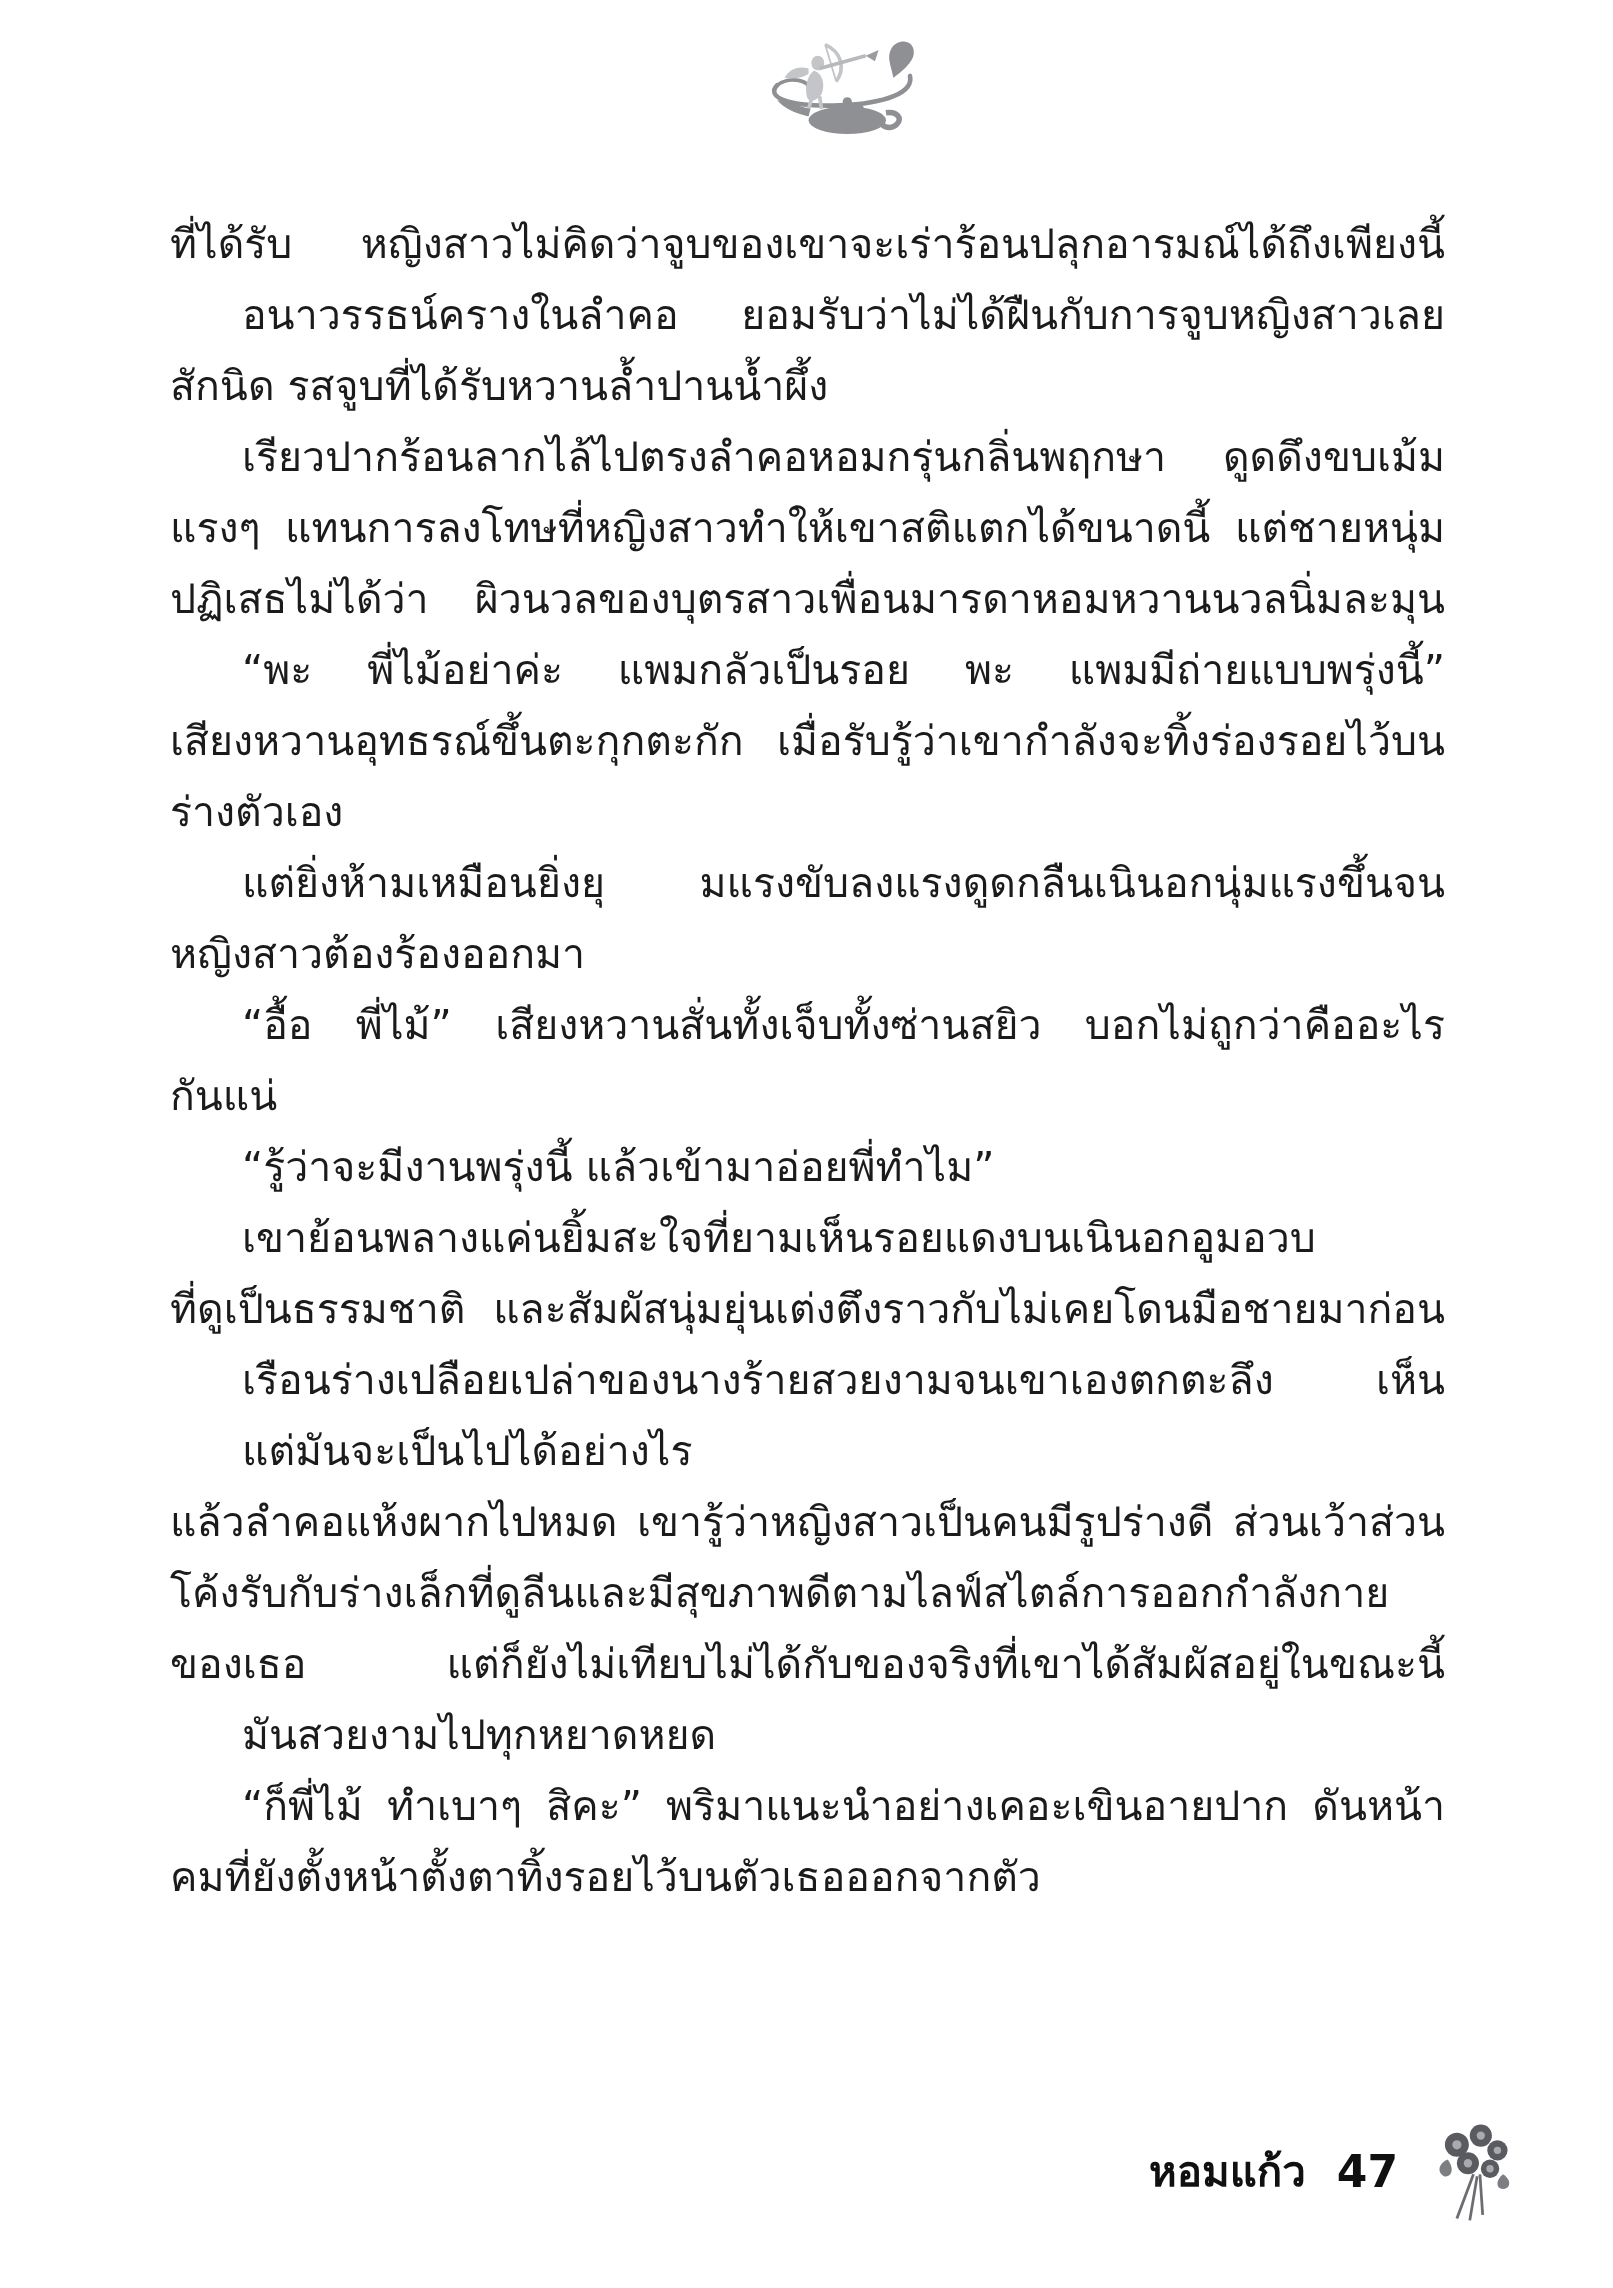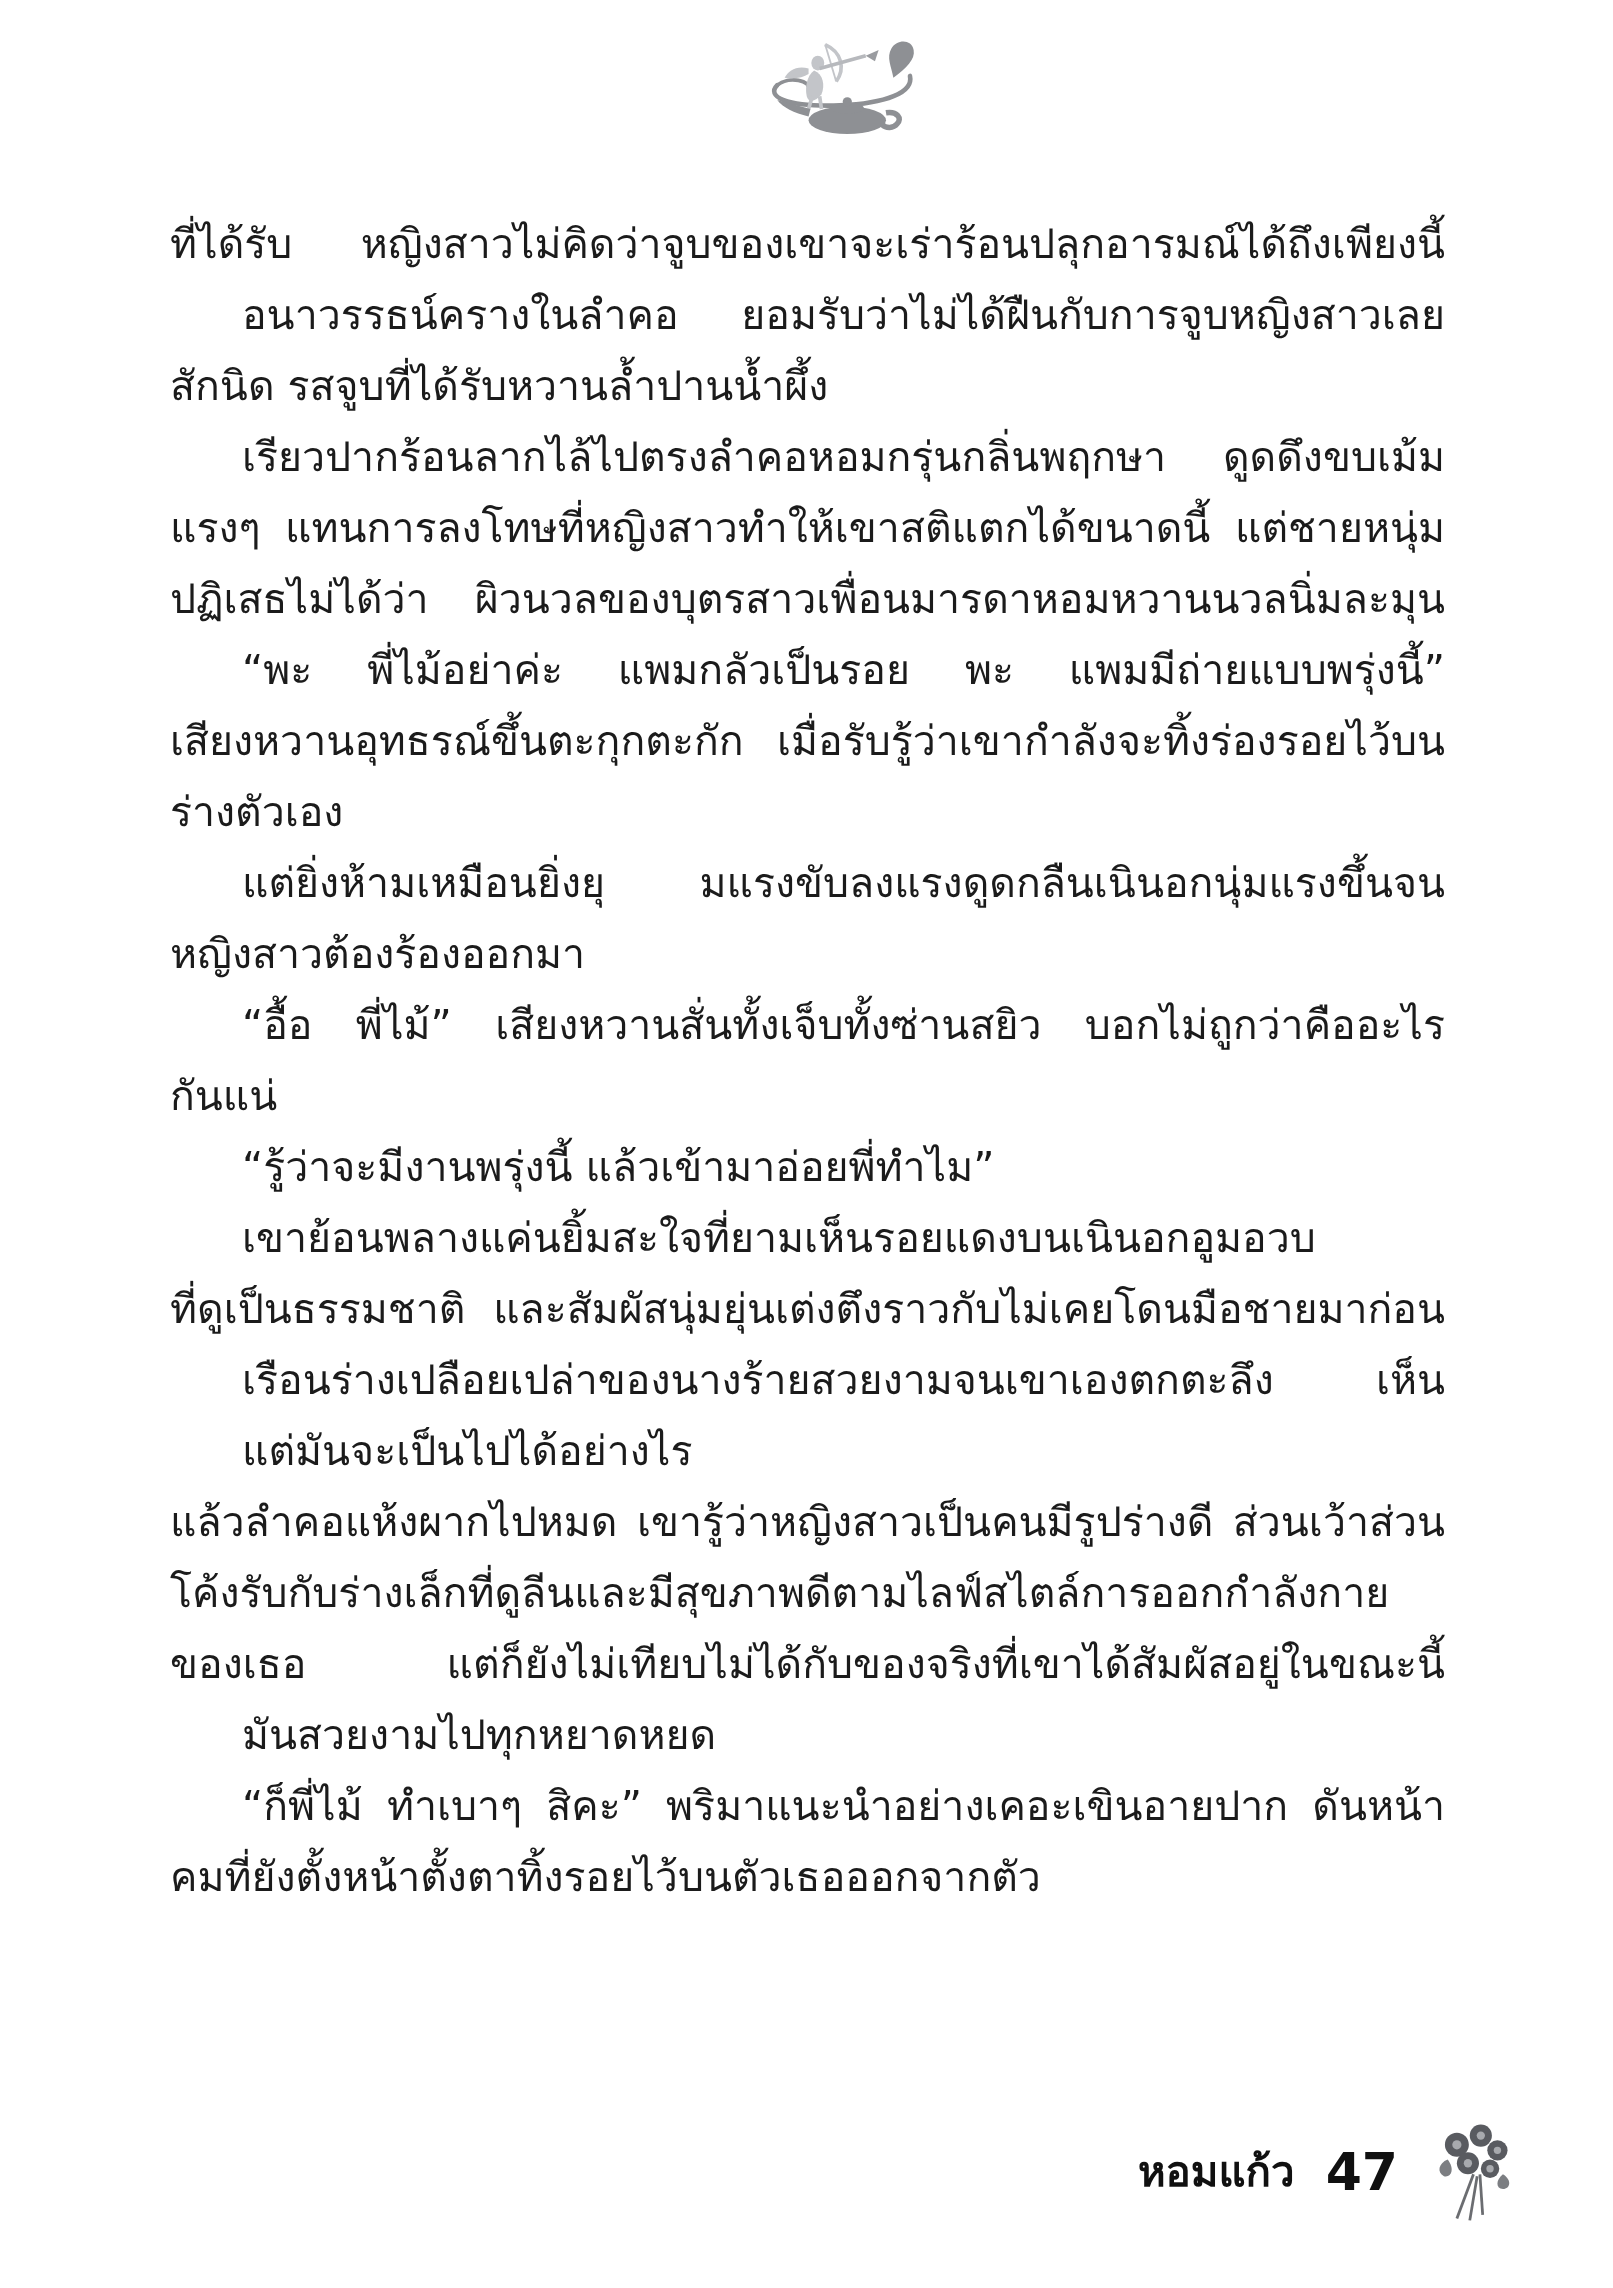--- a/index.html
+++ b/index.html
@@ -27,21 +27,21 @@
     text-align: justify;
     text-align-last: justify;
   }
   .line.i { padding-left: 72px; }
   .line.i.j { padding-left: 72px; }
   .footer {
     position: absolute; top: 2119px; right: 96px;
     display: flex; align-items: center; gap: 31px;
   }
   .book-title { font-size: 42px; font-weight: bold; color: #101010; line-height: 106px; }
-  .page-num   { font-size: 52px; font-weight: bold; color: #101010; line-height: 106px; }
+  .page-num   { font-size: 44px; font-weight: bold; color: #101010; line-height: 106px; }
   .rose-icon  { width: 88px; height: 106px; }
 </style>
 </head>
 <body>
 
 <div class="ornament-top">
   <svg width="208" height="106" viewBox="0 0 225 115" xmlns="http://www.w3.org/2000/svg">
 
     <path d="M176 22 c6 -10 22 -10 24 2 c2 10 -8 20 -22 30 c-2 -12 -8 -22 -2 -32 z" fill="#8e9094"></path>
 

